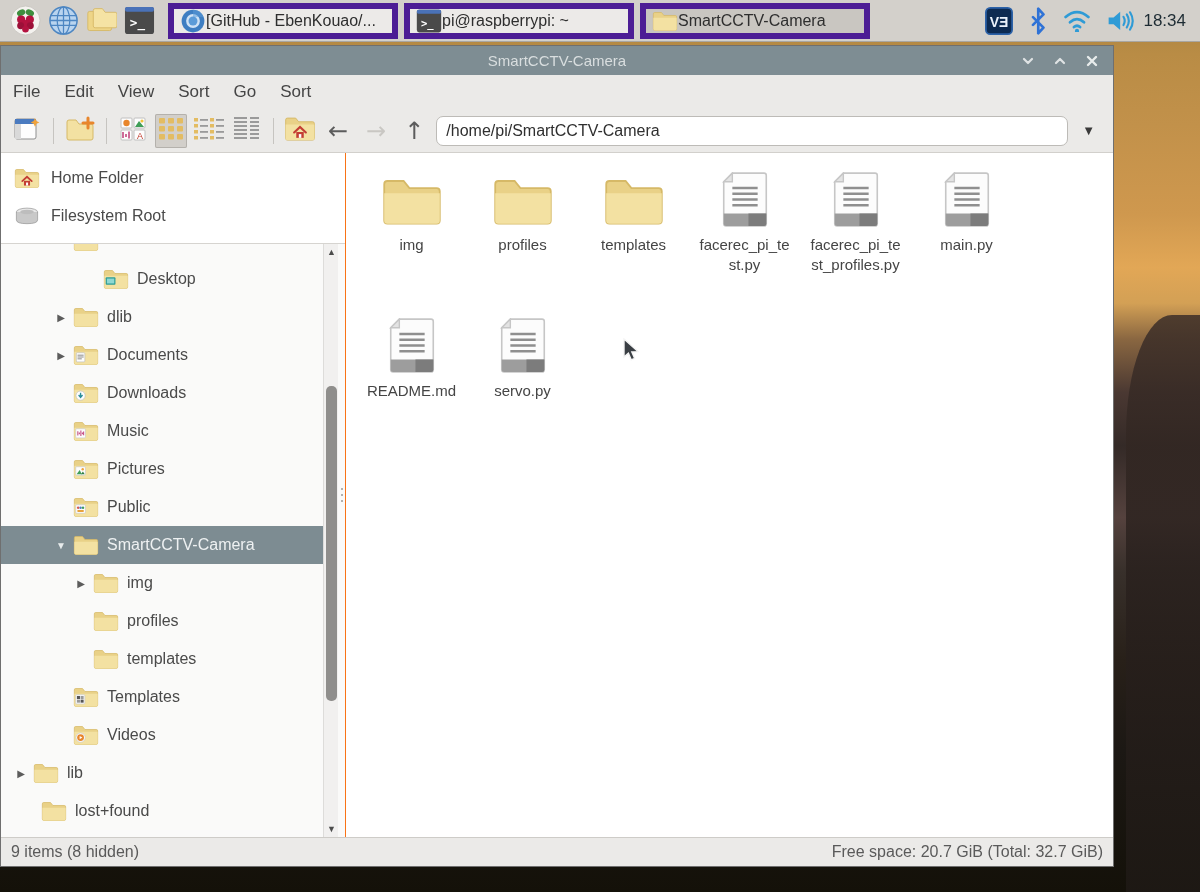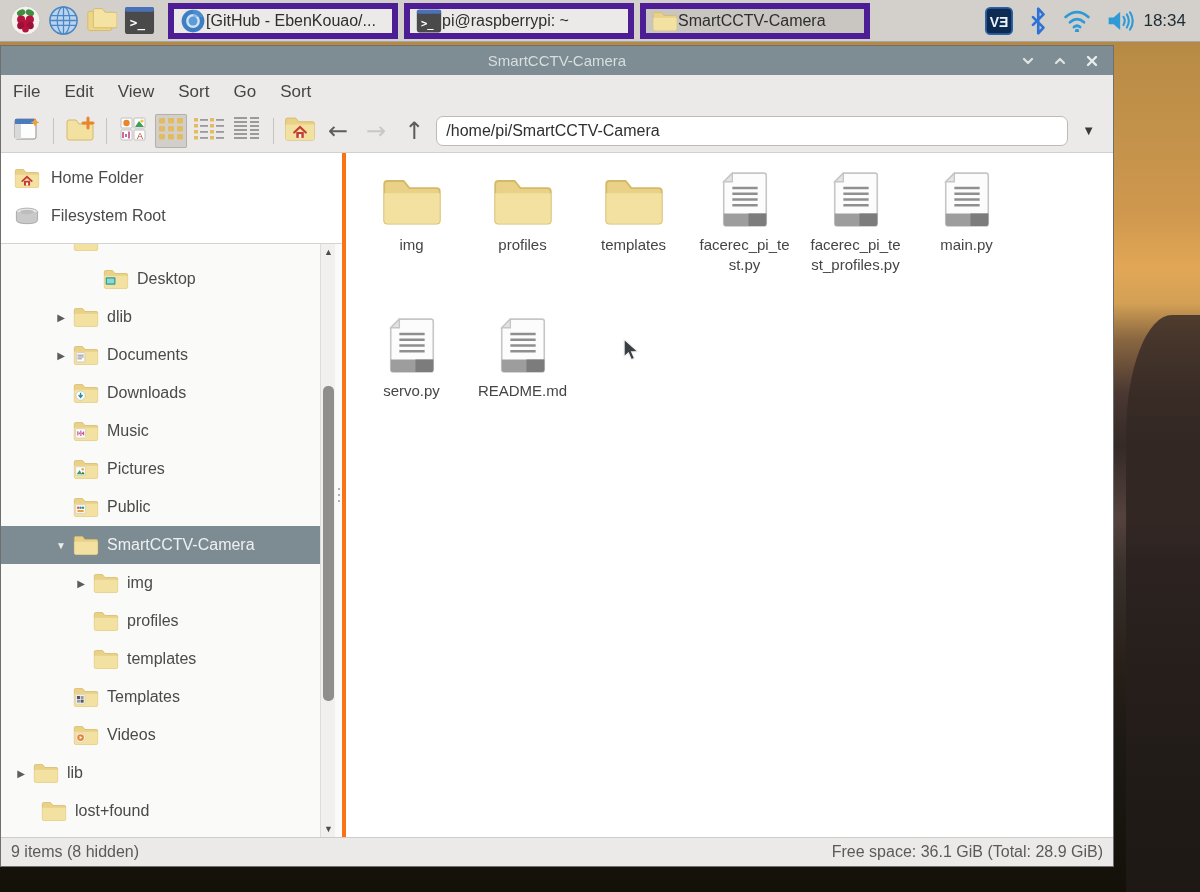--- a/index.html
+++ b/index.html
@@ -66,21 +66,21 @@
   .navarrow.disabled { color:#c9c7c3; }
   #pathbar {
     flex:1; height:30px; background:#ffffff; border:1px solid #bdbbb7; border-radius:7px;
     font-size:16px; color:#2f2f2f; padding:0 9px; font-family:"Liberation Sans", sans-serif;
   }
   #pathdrop { padding:0 8px; color:#3a3a3a; font-size:13px; }
 
   #content { flex:1; display:flex; min-height:0; }
 
   
-  #sidebar { width:345px; flex:none; border-right:4px solid #f97316; display:flex; flex-direction:column; background:#fafaf9; position:relative; }
+  #sidebar { width:345px; flex:none; border-right:1px solid #f97316; display:flex; flex-direction:column; background:#fafaf9; position:relative; }
   #places { background:#ffffff; border-bottom:1px solid #d6d4d0; padding:6px 0 8px 0; }
   .place { height:38px; display:flex; align-items:center; gap:10px; padding-left:12px; font-size:16px; color:#4a4a4a; }
   #treewrap { position:relative; flex:1; overflow:hidden; }
   #tree { position:absolute; left:0; top:-22px; right:22px; }
   .trow { height:38px; display:flex; align-items:center; font-size:16px; color:#4a4a4a; position:relative; white-space:nowrap; }
   .trow.selected { background:#7d8c92; color:#eef1f2; }
   .expander { width:12px; font-size:10px; color:#5c5c5c; display:inline-block; text-align:center; flex:none; }
   .trow.selected .expander { color:#e8ecec; }
   .ticon { margin:0 8px 0 6px; flex:none; display:flex; }
 
@@ -691,40 +691,40 @@
         <div class="fcell">
           <span class="icon">
             <svg width="46" height="55.199999999999996" viewBox="0 0 40 48">
     <path d="M9 1 H36.5 Q38.5 1 38.5 3 V45 Q38.5 47 36.5 47 H3.5 Q1.5 47 1.5 45 V8.5 Z" fill="#fcfcfc" stroke="#c6c6c6" stroke-width="1.4"></path>
     <path d="M9 1 V8.5 H1.5 Z" fill="#e3e3e3" stroke="#c6c6c6" stroke-width="1.2"></path>
     <path d="M9 14 H31 M9 19 H31 M9 24 H31 M9 29 H31" stroke="#8f8f8f" stroke-width="2.2"></path>
     <path d="M1.5 36 H38.5 V45 Q38.5 47 36.5 47 H3.5 Q1.5 47 1.5 45 Z" fill="#9d9d9d"></path>
     <path d="M23 36 H38.5 V45 Q38.5 47 36.5 47 H23 Z" fill="#7c7c7c"></path>
   </svg>
           </span>
-    <span class="flabel">servo.py</span>
+    <span class="flabel">README.md</span>
         </div>
         <div class="fcell">
           <span class="icon">
             <svg width="46" height="55.199999999999996" viewBox="0 0 40 48">
     <path d="M9 1 H36.5 Q38.5 1 38.5 3 V45 Q38.5 47 36.5 47 H3.5 Q1.5 47 1.5 45 V8.5 Z" fill="#fcfcfc" stroke="#c6c6c6" stroke-width="1.4"></path>
     <path d="M9 1 V8.5 H1.5 Z" fill="#e3e3e3" stroke="#c6c6c6" stroke-width="1.2"></path>
     <path d="M9 14 H31 M9 19 H31 M9 24 H31 M9 29 H31" stroke="#8f8f8f" stroke-width="2.2"></path>
     <path d="M1.5 36 H38.5 V45 Q38.5 47 36.5 47 H3.5 Q1.5 47 1.5 45 Z" fill="#9d9d9d"></path>
     <path d="M23 36 H38.5 V45 Q38.5 47 36.5 47 H23 Z" fill="#7c7c7c"></path>
   </svg>
           </span>
-    <span class="flabel">README.md</span>
+    <span class="flabel">servo.py</span>
         </div>
       </div>
   </div>
 
   <div id="statusbar">
     <span id="status-left">9 items (8 hidden)</span>
-    <span id="status-right">Free space: 36.1 GiB (Total: 28.9 GiB)</span>
+    <span id="status-right">Free space: 20.7 GiB (Total: 32.7 GiB)</span>
   </div>
 </div>
 
 <div id="cursor">
   <svg width="22" height="24" viewBox="0 0 22 24">
     <path d="M2 1 L2 19 L6.4 15.2 L9.2 21.8 L12.6 20.3 L9.8 13.9 L16 13.6 Z" fill="#3a3f44" stroke="#f4f4f4" stroke-width="1.4"></path>
   </svg>
 </div>
 
 </body></html>

